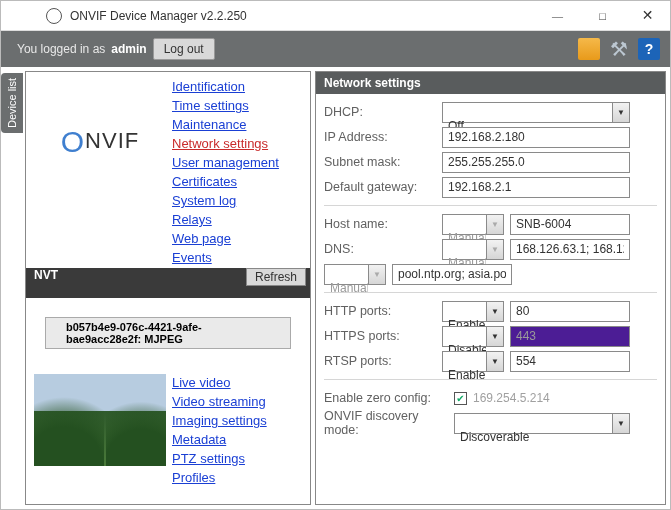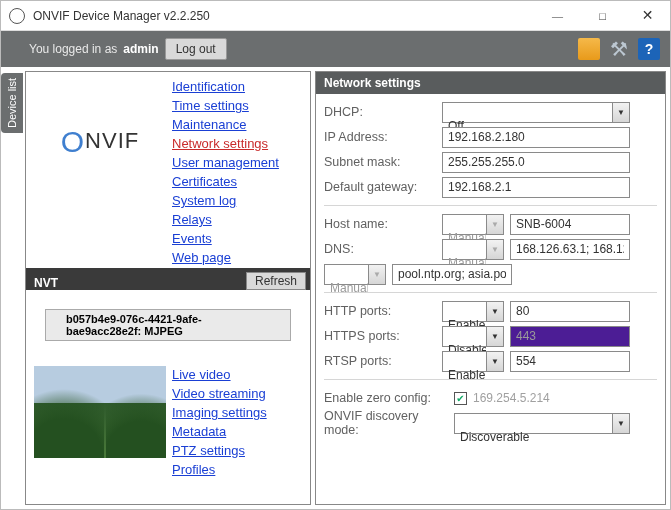--- a/index.html
+++ b/index.html
@@ -1,26 +1,26 @@
 <!DOCTYPE html>
 <html><head>
 <meta charset="utf-8">
 <style>
 * { box-sizing: border-box; margin: 0; padding: 0; font-family: "Segoe UI", Arial, sans-serif; }
 html, body { width: 671px; height: 510px; background: #fff; overflow: hidden; }
 
 .window { width: 671px; height: 510px; border: 1px solid #bbb; display: flex; flex-direction: column; position: relative; }
 
-.titlebar { height: 30px; background: #fff; display: flex; align-items: center; border-bottom: 1px solid #ddd; }
+.titlebar { height: 30px; background: #fff; display: flex; align-items: center; border-bottom: 1px solid #ddd; padding-left: 37px; }
 .titlebar .tb-icon { width: 16px; height: 16px; border: 1.5px solid #555; border-radius: 50%; margin: 0 8px; }
 .titlebar .tb-title { flex: 1; font-size: 12px; color: #333; }
 .titlebar .win-btn { width: 45px; height: 30px; display: flex; align-items: center; justify-content: center; font-size: 11px; color: #333; font-family: "Segoe UI Symbol"; }
 .titlebar .win-btn.close { font-size: 14px; }
 
-.toolbar { height: 36px; background: #6b6e6f; color: #fff; display: flex; align-items: center; padding: 0 10px 0 28px; font-size: 12px; }
+.toolbar { height: 36px; background: #6b6e6f; color: #fff; display: flex; align-items: center; padding: 0 10px 0 16px; font-size: 12px; }
 .toolbar .login-text { color: #e8e8e8; }
 .toolbar .login-user { font-weight: bold; margin: 0 6px; color: #fff; }
 .toolbar .logout-btn { background: #d9d9d9; border: 1px solid #999; color: #333; padding: 3px 10px; font-size: 12px; border-radius: 2px; }
 .toolbar .spacer { flex: 1; }
 .toolbar .tb-ic { width: 22px; height: 22px; margin-left: 8px; display: inline-block; }
 .ic-folder { background: linear-gradient(#f5b94a,#e89a1a); border-radius: 2px; position: relative; }
 .ic-tools { color: #bcc7d1; font-size: 20px; text-align: center; line-height: 22px; }
 .ic-help { background: #1c64b8; color: #fff; font-weight: bold; text-align: center; line-height: 22px; border-radius: 2px; font-size: 14px; }
 
 .body-area { flex: 1; display: flex; position: relative; padding: 4px; gap: 4px; background: #fff; }
@@ -34,21 +34,21 @@
 
 .logo-row { display: flex; padding: 6px 8px 2px; gap: 6px; }
 .logo-box { width: 132px; height: 128px; display: flex; align-items: center; justify-content: center; }
 .logo-text { font-size: 22px; color: #333; letter-spacing: 1px; }
 .logo-text .o { color: #3f7fcf; font-size: 30px; vertical-align: middle; }
 
 .link-col { display: flex; flex-direction: column; gap: 2px; font-size: 13px; }
 .link-col a { color: #1a3fd4; text-decoration: underline; cursor: pointer; line-height: 17px; }
 .link-col a.active { color: #c92b2b; }
 
-.nvt-bar { height: 22px; background: #3a3a3a; color: #fff; font-size: 12px; font-weight: bold; display: flex; align-items: flex-end; padding: 0 4px 0 8px; }
+.nvt-bar { height: 30px; background: #3a3a3a; color: #fff; font-size: 12px; font-weight: bold; display: flex; align-items: flex-start; padding: 0 4px 0 8px; }
 .nvt-bar .refresh-btn { background: #d9d9d9; border: 1px solid #888; color: #333; padding: 1px 8px; font-size: 12px; margin-left: auto; }
 
 .device-id { background: #eaeaea; border: 1px solid #aaa; font-size: 11px; font-weight: bold; padding: 3px 20px; margin: 19px; }
 
 .thumb-row { display: flex; padding: 6px 8px; gap: 6px; }
 .thumb { width: 132px; height: 92px; background: linear-gradient(#b7cce0 0%, #b7cce0 40%, #2f5a2c 40%, #4a7a3a 100%); position: relative; overflow: hidden; }
 .thumb::before, .thumb::after { content:""; position:absolute; bottom:0; background: radial-gradient(circle at 50% 100%, #245020 40%, transparent 70%); }
 .thumb::before { left:-10px; width:80px; height:90px; }
 .thumb::after { right:-10px; width:70px; height:85px; }
 
@@ -106,22 +106,22 @@
         </div>
         <div class="link-col">
           <a>Identification</a>
           <a>Time settings</a>
           <a>Maintenance</a>
           <a class="active">Network settings</a>
           <a>User management</a>
           <a>Certificates</a>
           <a>System log</a>
           <a>Relays</a>
+          <a>Web page</a>
           <a>Events</a>
-          <a>Web page</a>
         </div>
       </div>
 
       <div class="nvt-bar">
         <span>NVT</span>
         <button class="refresh-btn">Refresh</button>
       </div>
 
       <div class="device-id">b057b4e9-076c-4421-9afe-bae9acc28e2f: MJPEG</div>
 

